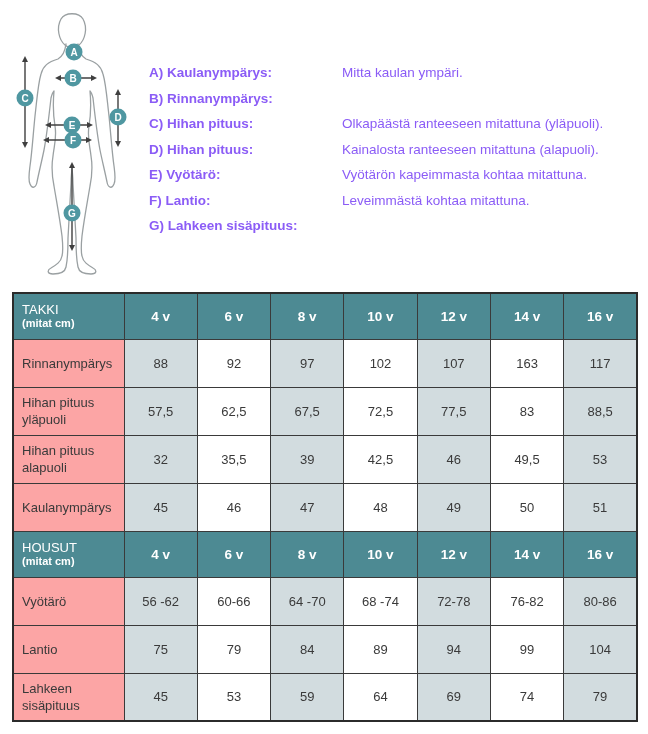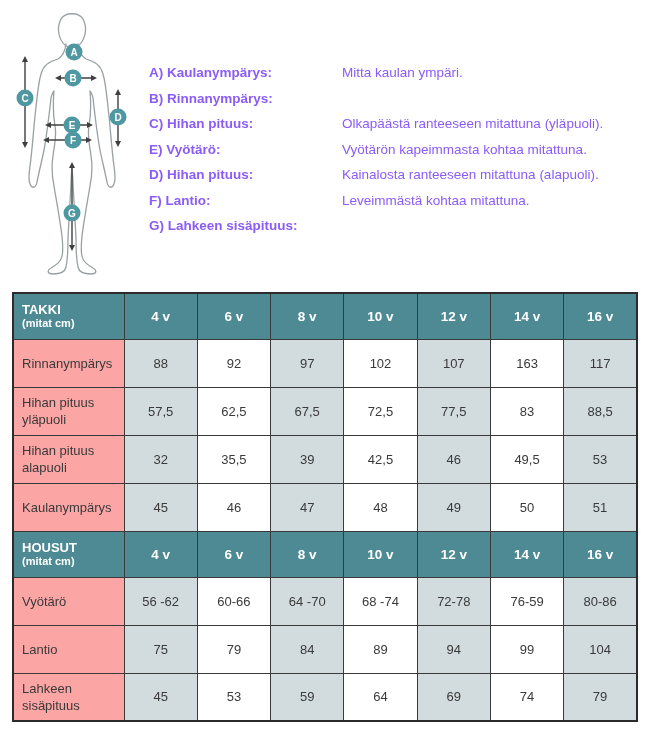--- a/index.html
+++ b/index.html
@@ -49,21 +49,21 @@
   }
   .size-table tr.head-row { height: 46px; }
   .size-table tr.data-row { height: 48px; }
   .size-table tr.head-row th {
     background: #4d8a93;
     color: #ffffff;
     font-weight: bold;
     font-size: 13.5px;
   }
   .size-table tr.head-row th.head-title { text-align: left; padding-left: 8px; }
-  .t-title { font-size: 13px; font-weight: bold; line-height: 15px; }
+  .t-title { font-size: 13px; font-weight: normal; line-height: 15px; }
   .t-sub   { font-size: 11px; font-weight: bold; line-height: 13px; }
   .size-table td.rowlabel {
     text-align: left;
     padding-left: 8px;
     padding-right: 4px;
     line-height: 17px;
     background: #fca5a5;
   }
   
   .size-table tr.data-row td:nth-child(even) { background: #d2dcdf; }
@@ -162,26 +162,26 @@
       <span class="lg-desc">Mitta kaulan ympäri.</span>
     </div>
     <div class="legend-row">
       <span class="lg-label">B) Rinnanympärys:</span>
     </div>
     <div class="legend-row">
       <span class="lg-label">C) Hihan pituus:</span>
       <span class="lg-desc">Olkapäästä ranteeseen mitattuna (yläpuoli).</span>
     </div>
     <div class="legend-row">
+      <span class="lg-label">D) Hihan pituus:</span>
+      <span class="lg-desc">Kainalosta ranteeseen mitattuna (alapuoli).</span>
+    </div>
+    <div class="legend-row">
       <span class="lg-label">E) Vyötärö:</span>
       <span class="lg-desc">Vyötärön kapeimmasta kohtaa mitattuna.</span>
-    </div>
-    <div class="legend-row">
-      <span class="lg-label">D) Hihan pituus:</span>
-      <span class="lg-desc">Kainalosta ranteeseen mitattuna (alapuoli).</span>
     </div>
     <div class="legend-row">
       <span class="lg-label">F) Lantio:</span>
       <span class="lg-desc">Leveimmästä kohtaa mitattuna.</span>
     </div>
     <div class="legend-row">
       <span class="lg-label">G) Lahkeen sisäpituus:</span>
     </div>
   </div>
 
@@ -265,21 +265,21 @@
         <th>14 v</th>
         <th>16 v</th>
       </tr>
       <tr class="data-row">
         <td class="rowlabel">Vyötärö</td>
         <td>56 -62</td>
         <td>60-66</td>
         <td>64 -70</td>
         <td>68 -74</td>
         <td>72-78</td>
-        <td>76-59</td>
+        <td>76-82</td>
         <td>80-86</td>
       </tr>
       <tr class="data-row">
         <td class="rowlabel">Lantio</td>
         <td>75</td>
         <td>79</td>
         <td>84</td>
         <td>89</td>
         <td>94</td>
         <td>99</td>

